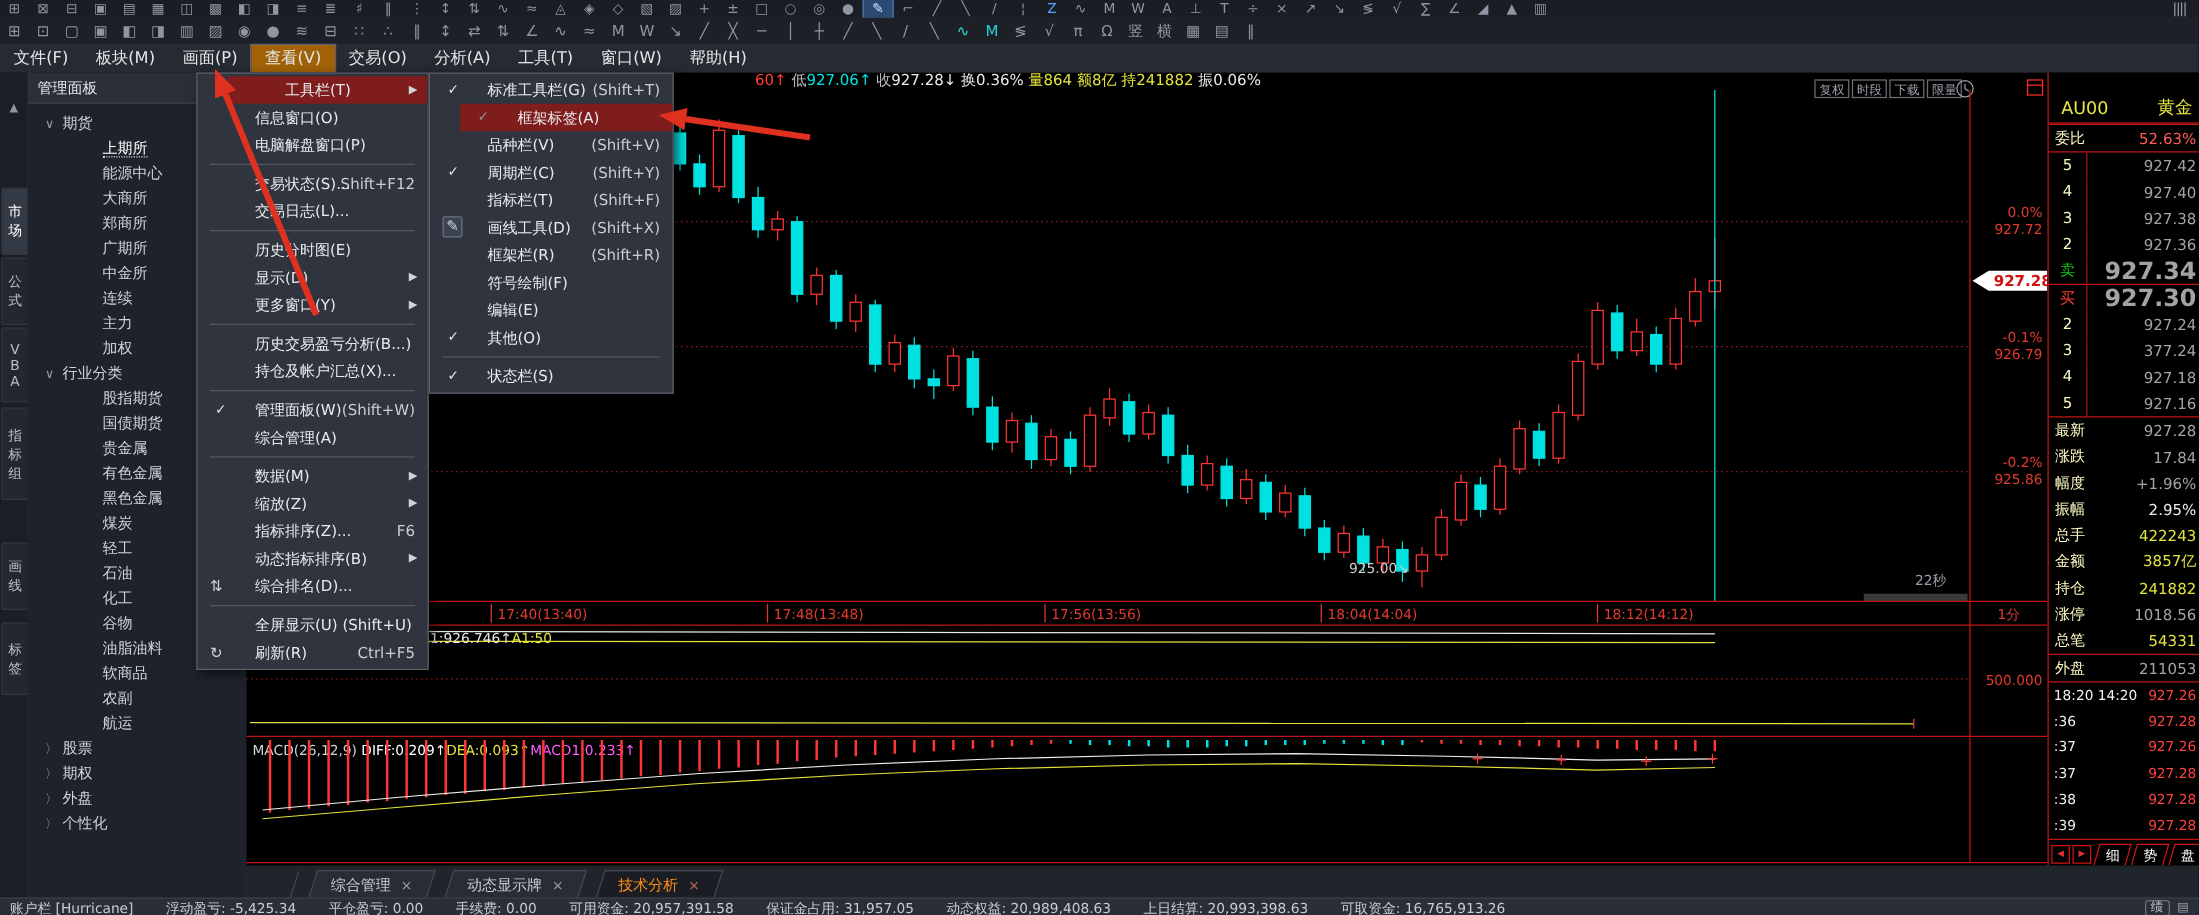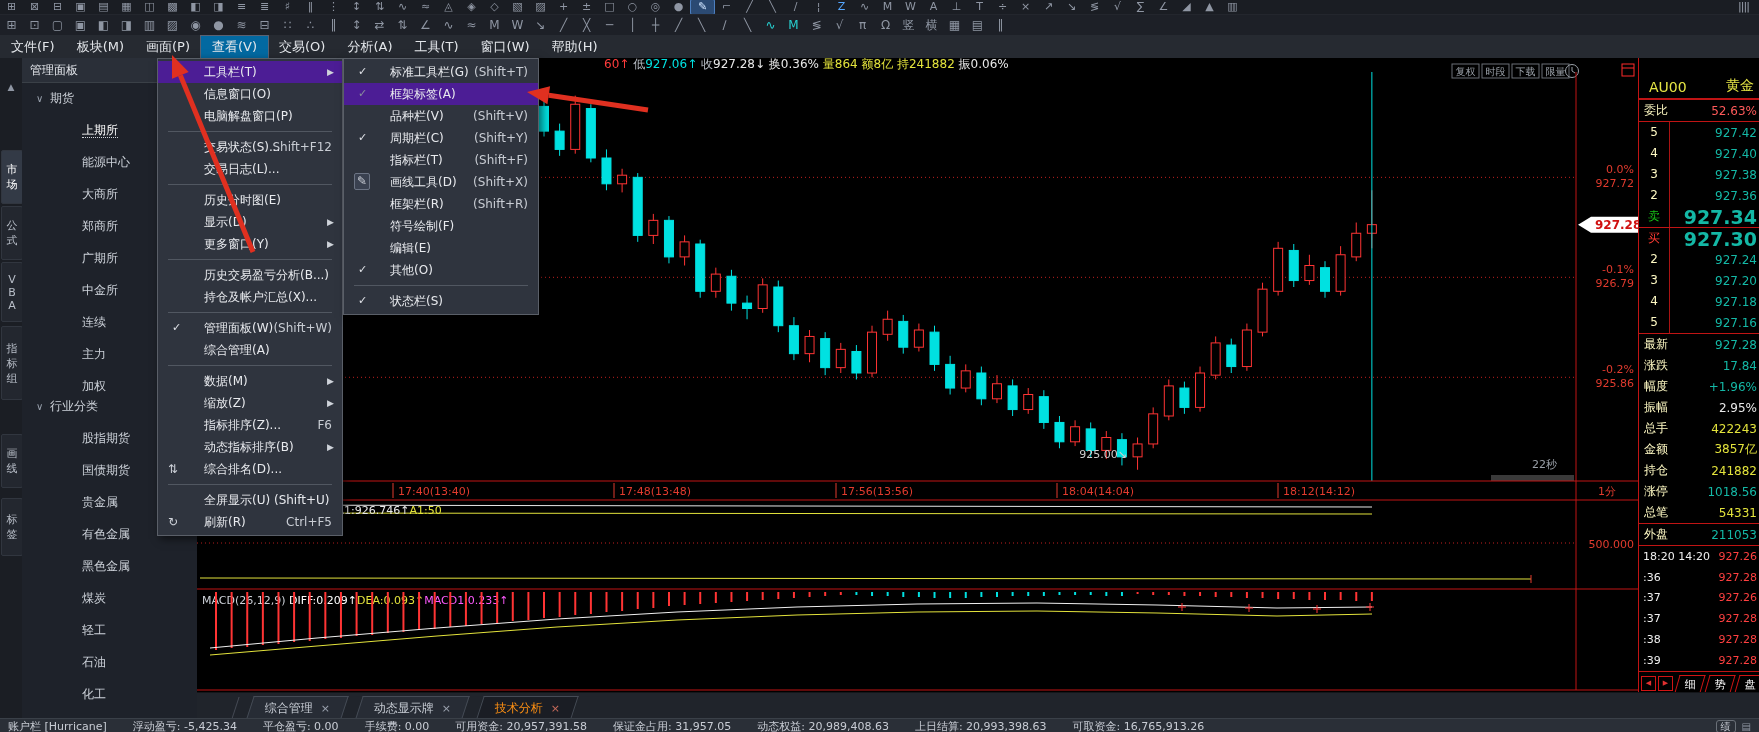--- a/index.html
+++ b/index.html
@@ -13,52 +13,52 @@
   .tico{width:23px;text-align:center;font-size:11px;color:#8f96a3;flex:0 0 auto;line-height:14px;cursor:default;}
   #tbar2 .tico{font-size:12px;line-height:20px;}
   .tico.blue{color:#55a7ff;}
   .tico.cyan{color:#27d0d0;}
   .tico.hl{background:#2b4a73;border:1px solid #4d7fbf;border-radius:2px;color:#cfe4ff;}
   .tico.right{position:absolute;right:4px;color:#9aa1ad;letter-spacing:-1px;}
   
   #menubar{position:absolute;top:36px;left:0;width:1759px;height:22px;background:#262a31;
            display:flex;align-items:stretch;font-size:13px;border-bottom:1px solid #1a1d22;}
   .mbi{padding:0 11px;line-height:22px;color:#e3e6ea;cursor:default;}
-  .mbi.active{background:#0369a1;outline:1px solid #5a6273;}
+  .mbi.active{background:#a16207;outline:1px solid #5a6273;}
   
   #strip{position:absolute;top:58px;left:0;width:22px;height:674px;background:#1b1e24;border-right:1px solid #2c3038;}
   .strip-arrow{position:absolute;top:24px;left:0;width:22px;text-align:center;color:#8f96a3;font-size:9px;}
   .stab{position:absolute;left:1px;width:20px;background:#23272f;border:1px solid #31363f;border-radius:2px;
         display:flex;flex-direction:column;align-items:center;justify-content:center;
         font-size:11px;color:#b9bfc9;cursor:default;}
   .stab.active{background:#333a46;color:#fff;}
   
   #sidebar{position:absolute;top:58px;left:22px;width:175px;height:660px;background:#1e222a;border-right:1px solid #2c3038;}
   #side-head{height:24px;background:#2a2f38;border-bottom:1px solid #3a4047;display:flex;align-items:center;
              padding:0 8px;font-size:12px;color:#e2e5ea;}
   #side-head .caret{margin-left:auto;font-size:9px;color:#aab;}
   #tree{position:absolute;top:30px;left:0;right:0;bottom:0;overflow:hidden;font-size:12px;}
   .trow{height:20px;line-height:20px;white-space:nowrap;color:#ced3da;cursor:default;}
   .trow .arr{display:inline-block;width:14px;color:#98a0ac;font-size:10px;}
   .trow.lv1{padding-left:14px;}
-  .trow.lv2{padding-left:60px;margin-top:12px;}
+  .trow.lv2{padding-left:60px;}
   .trow.sel span.lbl{color:#fff;border-bottom:1px dotted #cfd4da;}
   
   #chart{position:absolute;left:197px;top:58px;}
   
   #quote{position:absolute;left:1638px;top:58px;width:121px;height:634px;background:#000;
          border-left:1px solid #c01414;font-size:12px;}
   #q-head{height:37px;border-bottom:1px solid #c01414;display:flex;align-items:flex-end;
           justify-content:space-between;padding:0 6px 3px 10px;color:#e6e645;font-size:14px;}
   .qrow{height:21px;display:flex;align-items:center;padding:0 3px 0 5px;}
   .qrow .ql{color:#fef9c3;}
   .qrow .qv{margin-left:auto;}
   .qrow.lvl{padding-left:0;}
   .qrow.lvl .ql{width:30px;text-align:center;border-right:1px solid #a81212;align-self:stretch;line-height:21px;}
-  .qv.red{color:#14b8a6;} .qv.yellow{color:#e3e33c;} .qv.white{color:#e8e8e8;} .qv.pink{color:#ff5a5a;}
+  .qv.red{color:#a3a3a3;} .qv.yellow{color:#e3e33c;} .qv.white{color:#e8e8e8;} .qv.pink{color:#ff5a5a;}
   .ql.green{color:#17c317;} .ql.red{color:#ff3b33;}
   .qrow.big .qv{font-weight:bold;font-size:19px;}
   .qdiv{border-top:1px solid #c01414;}
   .tickrow{height:20.8px;display:flex;align-items:center;padding:0 3px 0 4px;font-size:11px;}
   .tickrow .tl{color:#f0f0f0;white-space:nowrap;}
   .tickrow .tv{margin-left:auto;color:#ff4040;}
   #q-tabs{height:22px;border-top:1px solid #c01414;display:flex;align-items:center;overflow:hidden;padding-top:1px;}
   .qarr{width:13px;height:13px;border:1px solid #d01414;color:#e03030;font-size:7px;line-height:13px;
         text-align:center;margin-left:2px;flex:0 0 auto;cursor:default;}
   .qtab{flex:0 0 auto;width:24px;height:17px;margin-left:4px;border:1px solid #d01414;border-bottom:none;
@@ -80,21 +80,21 @@
   .sitem{margin-left:26px;white-space:nowrap;}
   .sitem:first-child{margin-left:8px;}
   #sb-right{margin-left:auto;display:flex;align-items:center;gap:6px;padding-right:8px;}
   .sbtn{border:1px solid #6a7078;border-radius:3px;padding:0 4px;font-size:10px;line-height:11px;color:#c8ccd4;cursor:default;}
   
   .menu{position:absolute;background:#2f343e;border:1px solid #5a5f68;box-shadow:3px 3px 8px rgba(0,0,0,.55);
         z-index:60;font-size:12px;padding:2px 0;}
   #mainmenu{left:157px;top:58px;width:184px;}
   #submenu{left:343px;top:58px;width:194px;}
   .mi{position:relative;height:22px;line-height:22px;padding:0 10px 0 46px;color:#e8eaee;white-space:nowrap;cursor:default;}
-  .mi.hl{background:#4c1d95;}
+  .mi.hl{background:#7f1d1d;margin-left:24px;}
   .mi .chk{position:absolute;left:14px;color:#e0e3e8;font-size:11px;}
   .mi .chk.grey{color:#8a909b;}
   .mi .mico{position:absolute;left:10px;color:#cfd3da;font-size:12px;}
   .mi .mico.pen{border:1px solid #6c7484;background:#3a4150;border-radius:2px;padding:0 2px;line-height:15px;top:2px;}
   .mi .short{float:right;color:#c9cdd4;}
   .mi .subarr{position:absolute;right:8px;font-size:9px;color:#cfd3da;}
   .msep{height:9px;position:relative;}
   .msep::after{content:"";position:absolute;left:10px;right:10px;top:4px;border-top:1px solid #515761;}
   #arrows{position:absolute;inset:0;z-index:90;pointer-events:none;}
 </style>
@@ -567,21 +567,21 @@
         <div class="qrow lvl big qdiv">
           <span class="ql red">买</span>
           <span class="qv red">927.30</span>
         </div>
         <div class="qrow lvl">
           <span class="ql">2</span>
           <span class="qv red">927.24</span>
         </div>
         <div class="qrow lvl">
           <span class="ql">3</span>
-          <span class="qv red">927.20</span>
+          <span class="qv red">377.24</span>
         </div>
         <div class="qrow lvl">
           <span class="ql">4</span>
           <span class="qv red">927.18</span>
         </div>
         <div class="qrow lvl">
           <span class="ql">5</span>
           <span class="qv red">927.16</span>
         </div>
         <div class="qrow qdiv">

